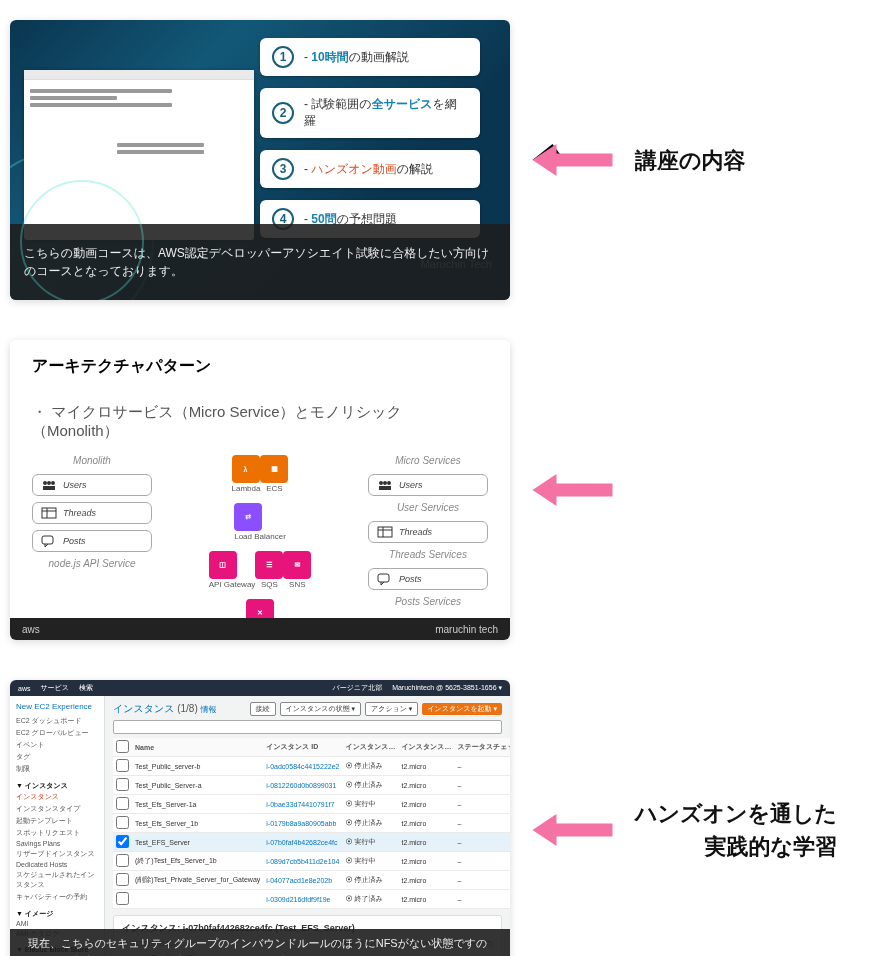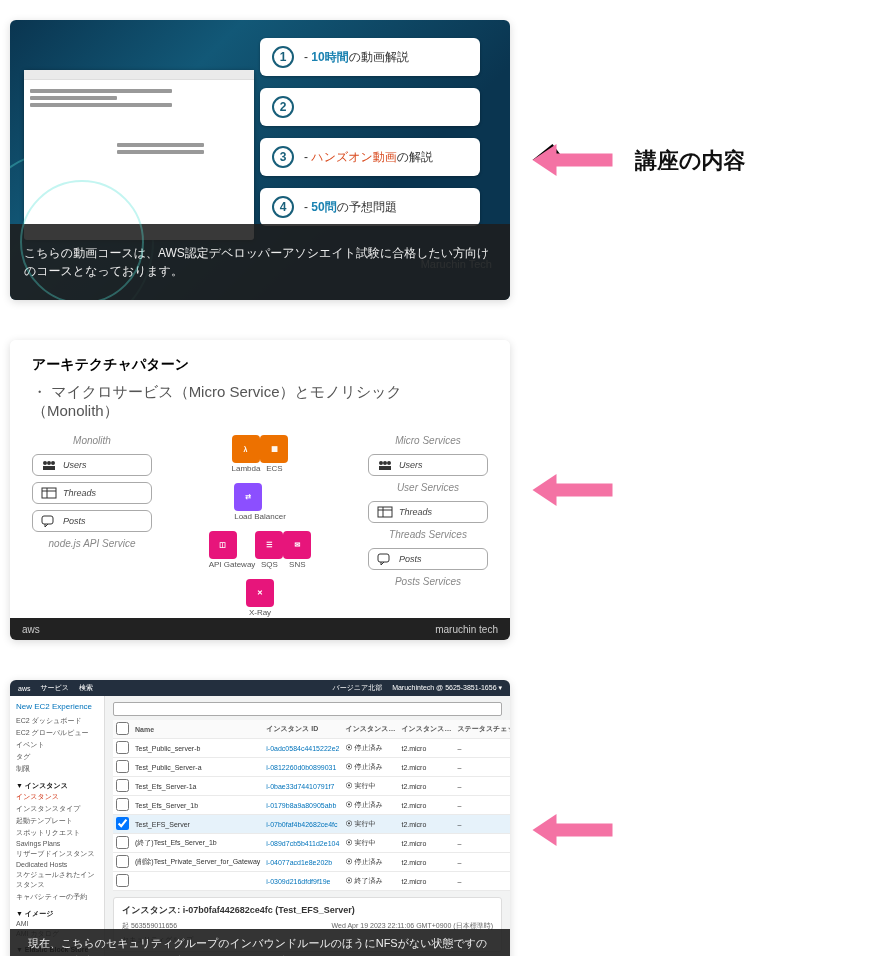--- a/index.html
+++ b/index.html
@@ -83,21 +83,21 @@
   .feature-item b{color:#1a82b1;}
   .feature-item .accent{color:#d94b1f;font-weight:400;}
   .caption-strip{
     position:absolute;left:0;right:0;bottom:0;
     background:rgba(30,30,30,.88);color:#eee;
     font-size:12px;padding:20px 14px;line-height:1.5;
   }
   .wm{position:absolute;right:18px;bottom:30px;color:rgba(255,255,255,.55);font-size:11px;}
   
   .card2-body{height:300px;background:#fff;position:relative;padding:16px 22px;}
-  .c2-title{font-size:14px;font-weight:700;margin-bottom:9px;}
+  .c2-title{font-size:16px;font-weight:700;margin-bottom:26px;}
   .c2-sub{font-size:15px;color:#555;margin-bottom:14px;}
   .arch{
     display:flex;align-items:flex-start;justify-content:space-between;
     font-size:9px;color:#444;
   }
   .arch-col{display:flex;flex-direction:column;align-items:center;gap:6px;}
   .stack-label{font-style:italic;color:#888;font-size:10px;margin-bottom:2px;}
   .box{
     width:120px;border:1px solid #aaa;border-radius:6px;
     padding:4px 8px;display:flex;align-items:center;gap:6px;
@@ -168,20 +168,21 @@
           <div class="ln short" style="margin-left:40%"></div>
         </div>
       </div>
       <div class="feature-list">
         <div class="feature-item">
           <div class="feature-num">1</div>
           <div><span>- </span><b>10時間</b><span>の動画解説</span></div>
         </div>
         <div class="feature-item">
           <div class="feature-num">2</div>
+          <div><span>- 試験範囲の</span><b>全サービス</b><span>を網羅</span></div>
         </div>
         <div class="feature-item">
           <div class="feature-num">3</div>
           <div><span>- </span><span class="accent">ハンズオン動画</span><span>の解説</span></div>
         </div>
         <div class="feature-item">
           <div class="feature-num">4</div>
           <div><span>- </span><b>50問</b><span>の予想問題</span></div>
         </div>
       </div>
@@ -337,20 +338,33 @@
           <div class="itm">リザーブドインスタンス</div>
           <div class="itm">Dedicated Hosts</div>
           <div class="itm">スケジュールされたインスタンス</div>
           <div class="itm">キャパシティーの予約</div>
           <div class="sec">▼ イメージ</div>
           <div class="itm">AMI</div>
           <div class="itm">AMI カタログ</div>
           <div class="sec">▼ Elastic Block Store</div>
         </div>
         <div class="c3-content">
+          <div style="display:flex;justify-content:space-between;align-items:center">
+            <div class="c3-h">
+              <span>インスタンス</span>
+              <span style="color:#555">(1/8)</span>
+              <span style="color:#0073bb;font-size:8px">情報</span>
+            </div>
+            <div class="c3-toolbar">
+              <span class="grey-btn">接続</span>
+              <span class="grey-btn">インスタンスの状態 ▾</span>
+              <span class="grey-btn">アクション ▾</span>
+              <span class="orange-btn">インスタンスを起動 ▾</span>
+            </div>
+          </div>
           <div class="c3-search" title="属性またはタグ(case-sensitive) で インスタンス を検索"></div>
           <table class="inst">
             <thead>
                 <tr>
               <th><input type="checkbox" style=""></th>
               <th>Name</th>
               <th>インスタンス ID</th>
               <th>インスタンス…</th>
               <th>インスタンス…</th>
               <th>ステータスチェック</th>
@@ -434,13 +448,17 @@
 
           </div>
         </div>
       </div>
       <div class="c3-caption">現在、こちらのセキュリティグループのインバウンドルールのほうにNFSがない状態ですので、こちらをクリックいたしまして、インバウンドルールの</div>
     </div>
   </div>
   <svg class="arrow" viewBox="0 0 100 50">
     <path d="M0 25 L30 5 L30 17 L100 17 L100 33 L30 33 L30 45 Z" fill="#f472a4"></path>
   </svg>
+  <div class="label-block">
+    <span>ハンズオンを通した</span><br>
+    <span>実践的な学習</span>
+  </div>
 </div>
 
 </body></html>

